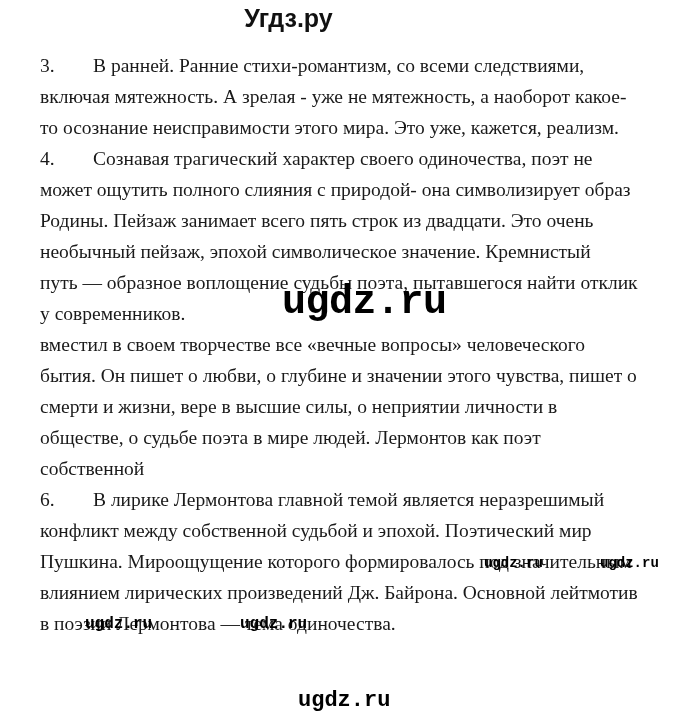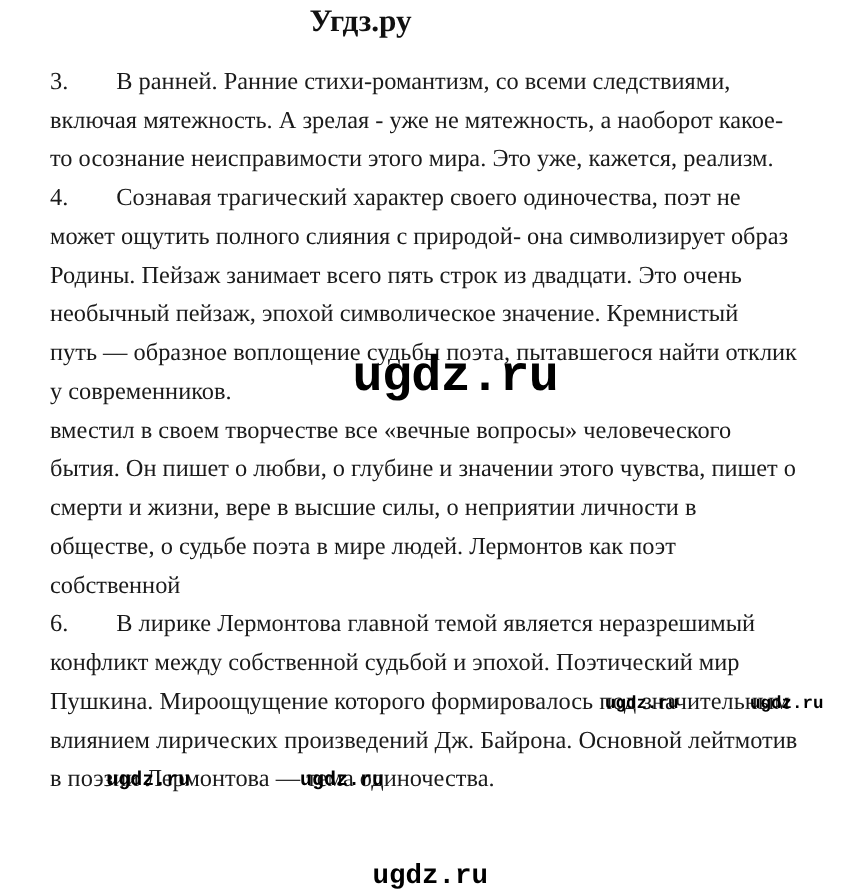--- a/index.html
+++ b/index.html
@@ -1,19 +1,19 @@
 <!DOCTYPE html>
 <html><head>
   <meta charset="utf-8">
   <style>
     html, body { margin: 0; padding: 0; background: #ffffff; }
     body { width: 680px; height: 716px; position: relative; overflow: hidden; }
     .header {
       position: absolute; left: 0; top: 4px; width: 577px; text-align: center;
-      font-family: Liberation Serif, serif; font-weight: bold; font-size: 25px;
+      font-family: Liberation Sans, sans-serif; font-weight: bold; font-size: 25px;
       color: #111; letter-spacing: 0px;
     }
     .doc {
       position: absolute; left: 40px; top: 50px; width: 650px;
       font-family: "Liberation Serif", serif; font-size: 19.5px; color: #1a1a1a;
       line-height: 31px;
     }
     .line { white-space: nowrap; height: 31px; }
     .num { display: inline-block; width: 53px; }
     .wm {

